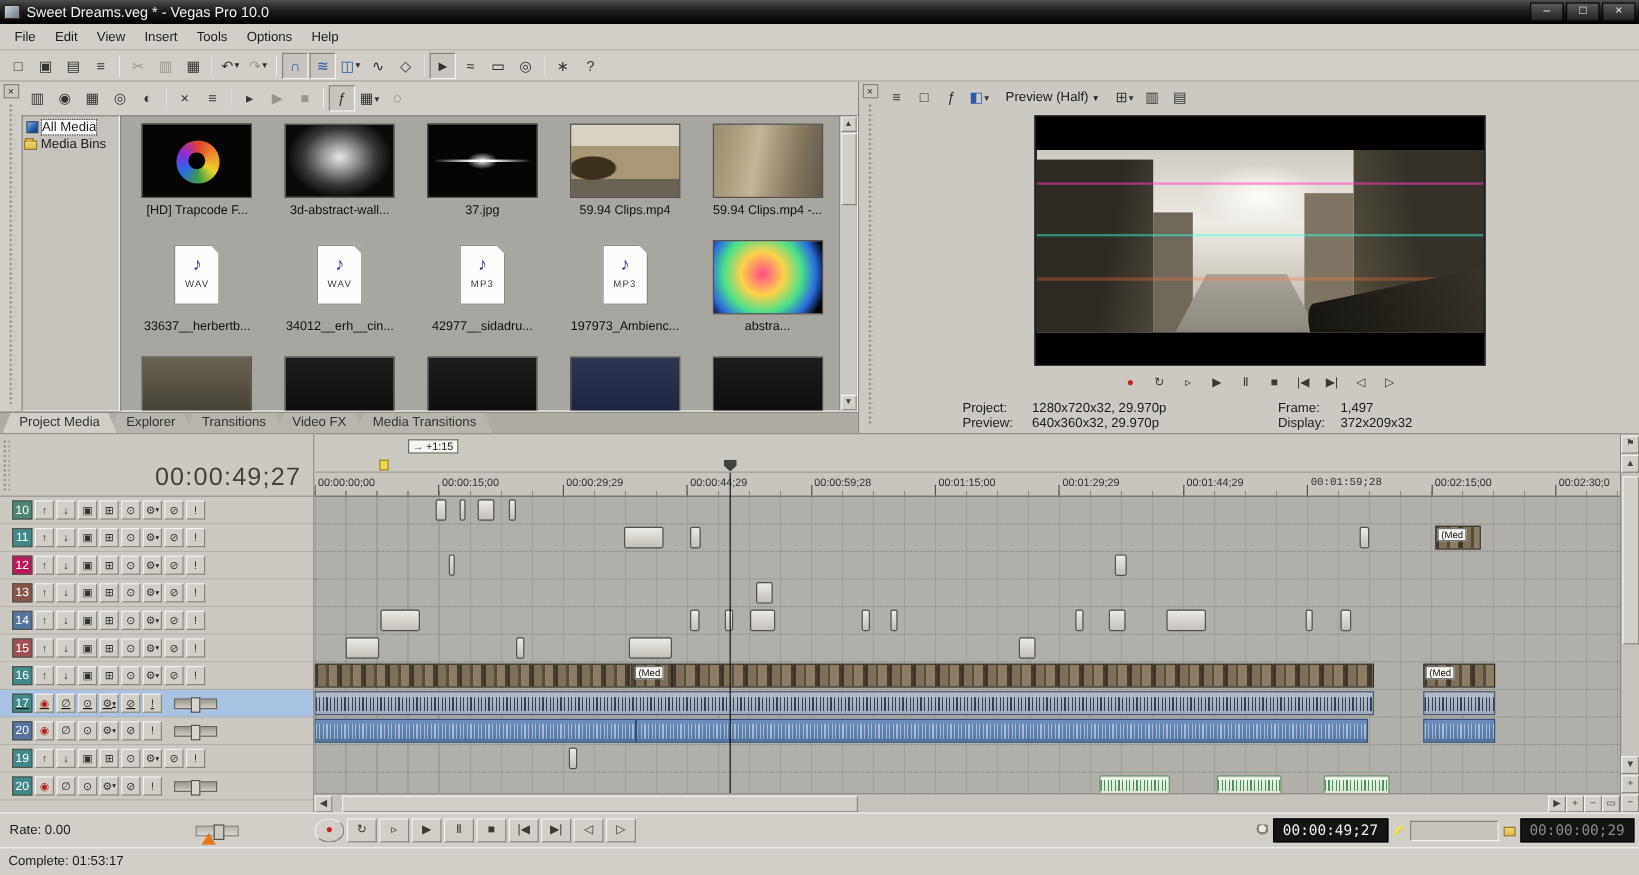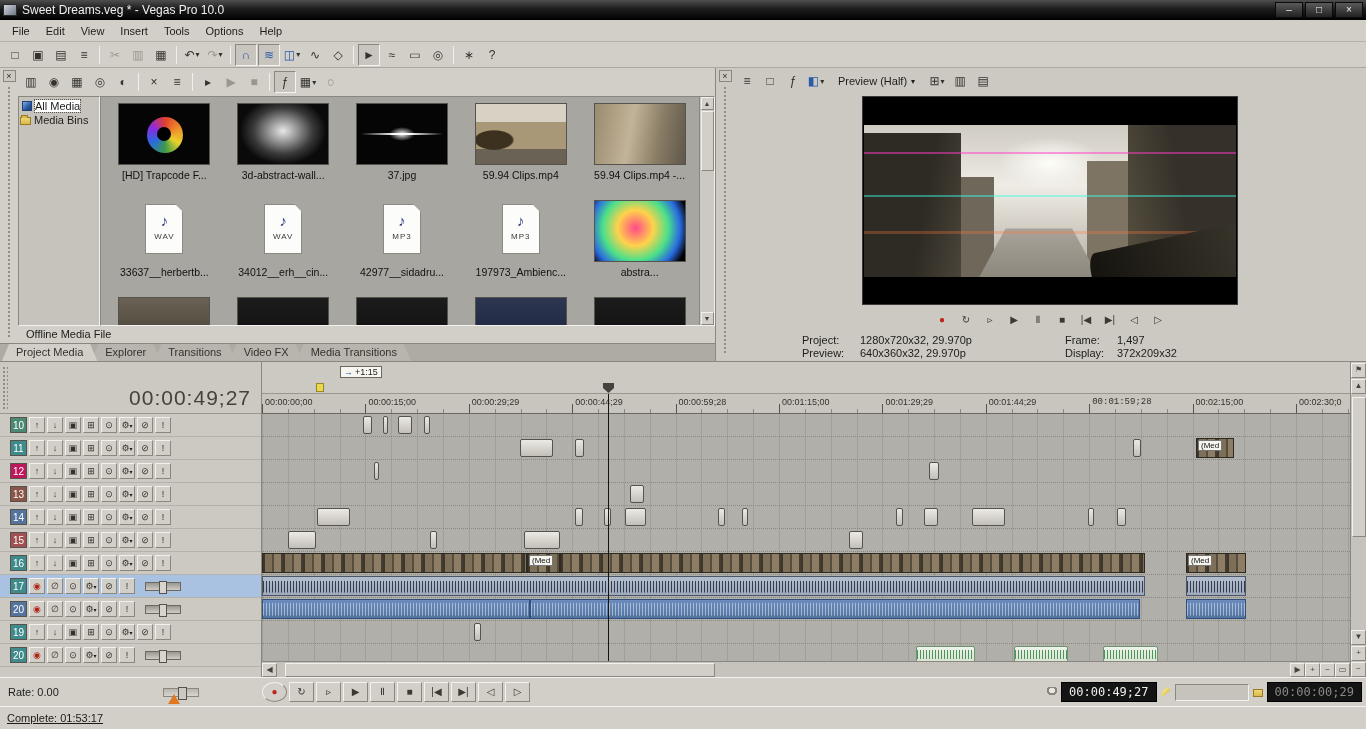--- a/index.html
+++ b/index.html
@@ -102,21 +102,21 @@
 .pv-info{flex:0 0 29px;display:grid;grid-template-columns:58px 205px 52px 1fr;padding-left:68px;align-content:center;row-gap:1px;}
 
 
 .timeline{flex:0 0 316px;display:flex;position:relative;border-top:1px solid #8a877f;}
 .tl-left{flex:0 0 262px;width:262px;display:flex;flex-direction:column;background:#ccc9c2;border-right:1px solid #8a877f;}
 .tl-left-head{flex:0 0 52px;position:relative;border-bottom:1px solid #9a978f;}
 .grip-dots{position:absolute;left:2px;top:4px;bottom:4px;width:6px;background-image:radial-gradient(circle,#8f8d85 .8px,transparent 1px);background-size:4px 4px;}
 .big-timecode{position:absolute;right:10px;bottom:3px;font-size:21px;color:#44433b;letter-spacing:1px;}
 #track-headers{flex:1;overflow:hidden;}
 .trow{height:23px;display:flex;align-items:center;gap:2px;padding-left:10px;border-bottom:1px solid #b5b2ab;background:#ccc9c2;}
-.trow.selected{background:#a9c2e2;}
+.trow.selected{background:#a9c2e2;text-decoration:underline;}
 .tnum{width:17px;height:16px;color:#fff;font-size:10px;line-height:16px;text-align:center;border:1px solid #55534c;flex:0 0 17px;}
 .thbtn{width:16px;height:16px;border:1px solid;border-color:#f2f1ee #8a877f #8a877f #f2f1ee;background:#d2cfc8;display:inline-flex;align-items:center;justify-content:center;flex:0 0 auto;}
 .thbtn .glyph{font-size:9px;color:#33322c;line-height:1;}
 .thbtn .glyph.rec{color:#b02418;}
 .thbtn .dd{font-size:6px;}
 .fader{width:36px;height:9px;margin-left:8px;background:linear-gradient(#9a978f,#cfccc5);border:1px solid #6a6860;position:relative;flex:0 0 36px;}
 .fader::after{content:"";position:absolute;left:13px;top:-2px;width:6px;height:11px;background:#d8d5ce;border:1px solid #55534c;}
 .tl-right{flex:1;position:relative;overflow:hidden;background:#b1afaa;}
 .marker-bar{height:32px;background:#ccc9c2;border-bottom:1px solid #9a978f;position:relative;margin-right:16px;}
 .offset-tag{position:absolute;left:78px;top:4px;background:#f7f6f1;border:1px solid #6a685f;font-size:9px;padding:0 3px;display:inline-flex;align-items:center;gap:2px;}
@@ -157,21 +157,21 @@
 .time-box{background:#141414;border:1px solid #000;color:#efefef;font-family:"DejaVu Sans Mono",monospace;font-size:12px;padding:2px 7px;min-width:88px;text-align:center;}
 .time-box.dim{color:#8a8a8a;}
 .blank-field{width:74px;height:17px;background:#c6c3bc;border:1px solid;border-color:#8a877f #f2f1ee #f2f1ee #8a877f;}
 .mini-ic{width:10px;height:10px;display:inline-block;}
 .sync-ic{background:radial-gradient(circle at 50% 35%,#e8e8e0 0 3px,#8a887e 3px 5px,transparent 5px);}
 .pen-ic{background:linear-gradient(135deg,#f0e070 40%,#b09020);clip-path:polygon(0 100%,30% 30%,70% 0,100% 30%,40% 80%);}
 .fold-ic{height:8px;margin-top:2px;background:linear-gradient(#f0d878,#d8b84a);border:1px solid #9a7c20;}
 
 
 .statusbar{flex:0 0 23px;display:flex;align-items:center;border-top:1px solid #f2f1ee;background:#d2cfc8;}
-.status-left{padding-left:7px;text-decoration:underline;}
+.status-left{padding-left:7px;}
 .status-right{margin-left:auto;width:230px;height:100%;background:#24417e;color:#fff;display:flex;align-items:center;padding-left:8px;}
 .lbl,.val{white-space:nowrap;}
 </style>
 </head>
 <body>
 
 <div class="app">
 
   <div class="titlebar">
     <span class="app-icon"></span>
@@ -405,21 +405,20 @@
                     <div class="mthumb t-dark"></div>
                   </div>
                 </div>
               <div class="vscroll">
                 <span class="sarrow">▲</span>
                 <span class="vthumb"></span>
                 <span class="sarrow bottom">▼</span>
               </div>
             </div>
           </div>
-          <div class="media-status">Offline Media File</div>
         </div>
       </div>
       <div class="tabstrip" id="tabstrip">
           <span class="tab active">Project Media</span>
           <span class="tab">Explorer</span>
           <span class="tab">Transitions</span>
           <span class="tab">Video FX</span>
           <span class="tab">Media Transitions</span>
         </div>
     </div>

